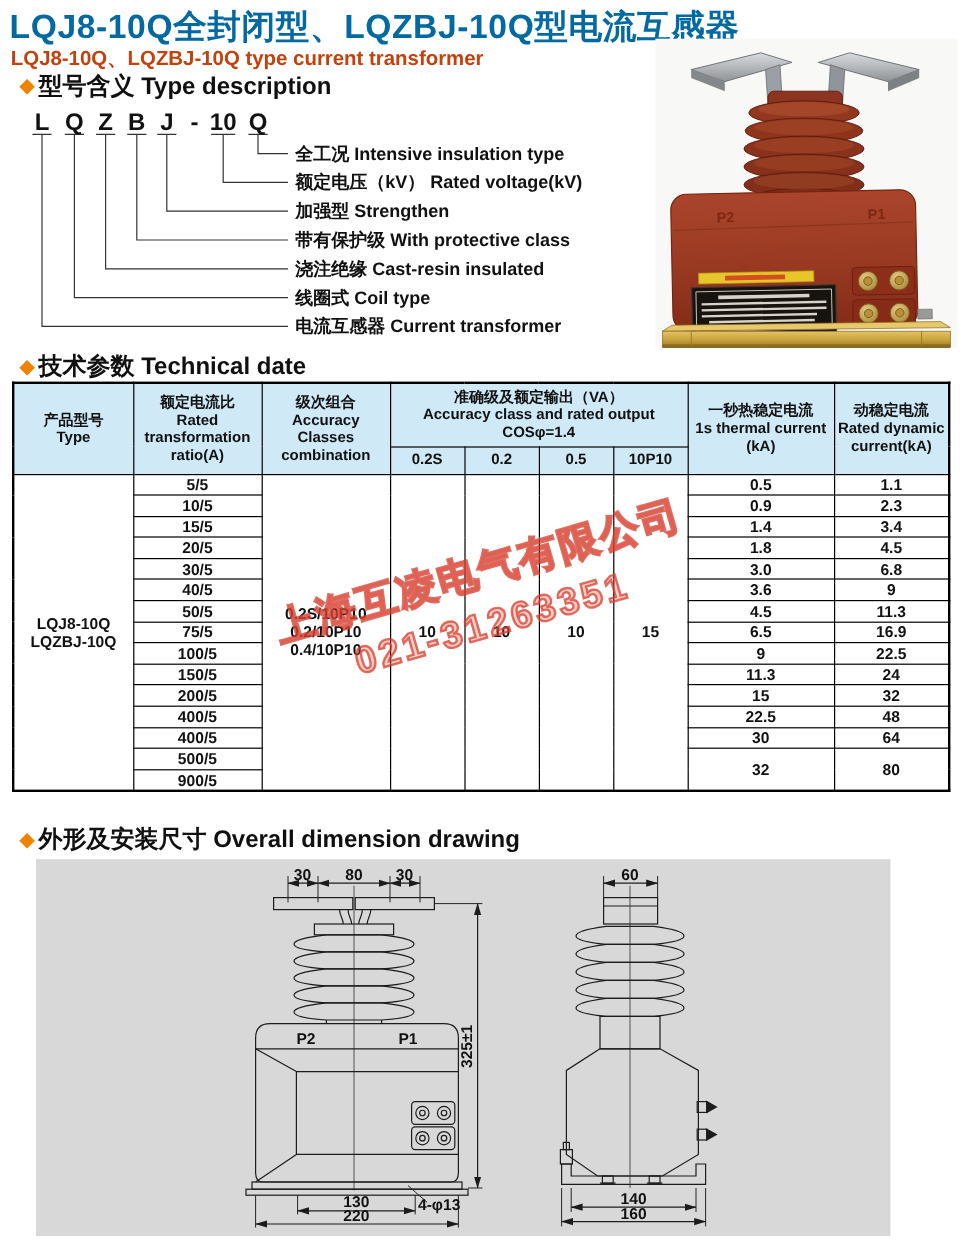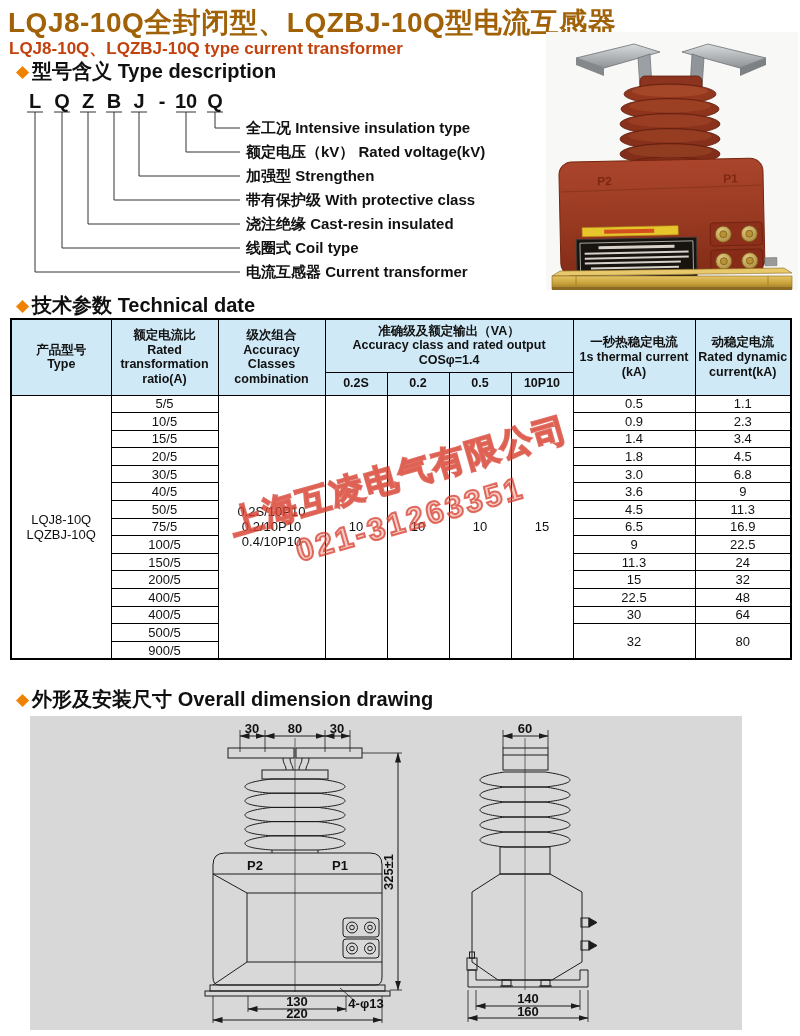--- a/index.html
+++ b/index.html
@@ -1,20 +1,20 @@
 <!DOCTYPE html>
 <html><head>
 <meta charset="utf-8">
 <style>
   html,body{margin:0;padding:0;background:#ffffff;}
   .page{position:relative;width:800px;height:1036px;background:#fff;overflow:hidden;
         font-family:"Liberation Sans","DejaVu Sans",sans-serif;color:#111;}
 
   
-  .title-zh{position:absolute;left:8px;top:4px;font-size:28px;font-weight:bold;color:#a16207;
+  .title-zh{position:absolute;left:8px;top:4px;font-size:28px;font-weight:bold;color:#0369a1;
             letter-spacing:0.5px;white-space:nowrap;}
   .title-en{position:absolute;left:9px;top:37px;font-size:17px;font-weight:bold;color:#c2410c;white-space:nowrap;}
 
   .sec{position:absolute;display:flex;align-items:center;font-size:20px;font-weight:bold;color:#101010;}
   .sec .dia{color:#ef8200;font-size:17px;margin-right:3px;line-height:1;}
   #sec1{left:16px;top:58px;}
   #sec2{left:16px;top:292px;}
   #sec3{left:16px;top:686px;}
 
   
@@ -22,21 +22,21 @@
   .codewrap svg{width:100%;height:100%;}
 
   
   .photo{position:absolute;left:546px;top:32px;width:252px;height:258px;}
 
   
   .ttable{position:absolute;left:10px;top:318px;width:780px;border-collapse:collapse;
           border:2px solid #000;background:#fff;table-layout:fixed;}
   .ttable th,.ttable td{border:1px solid #000;text-align:center;vertical-align:middle;padding:0;}
   .ttable thead th{background:#cfe9f7;font-size:12.5px;font-weight:bold;line-height:1.18;}
-  .ttable tbody td{font-size:13px;font-weight:normal;height:16.6px;line-height:15px;}
+  .ttable tbody td{font-size:13px;font-weight:bold;height:16.6px;line-height:15px;}
   .ml{white-space:pre-line;}
   .hr1{height:53px;} .hr2{height:23px;}
 
   .note{position:absolute;left:10px;top:646px;width:786px;}
   .note .nzh{font-size:14px;font-weight:bold;line-height:1.25;}
   .note .nen{font-size:13px;font-weight:bold;line-height:1.3;}
 
   
   .wm{position:absolute;left:248px;top:500px;width:380px;transform:rotate(-16deg);
       transform-origin:left bottom;z-index:9;pointer-events:none;font-weight:bold;

